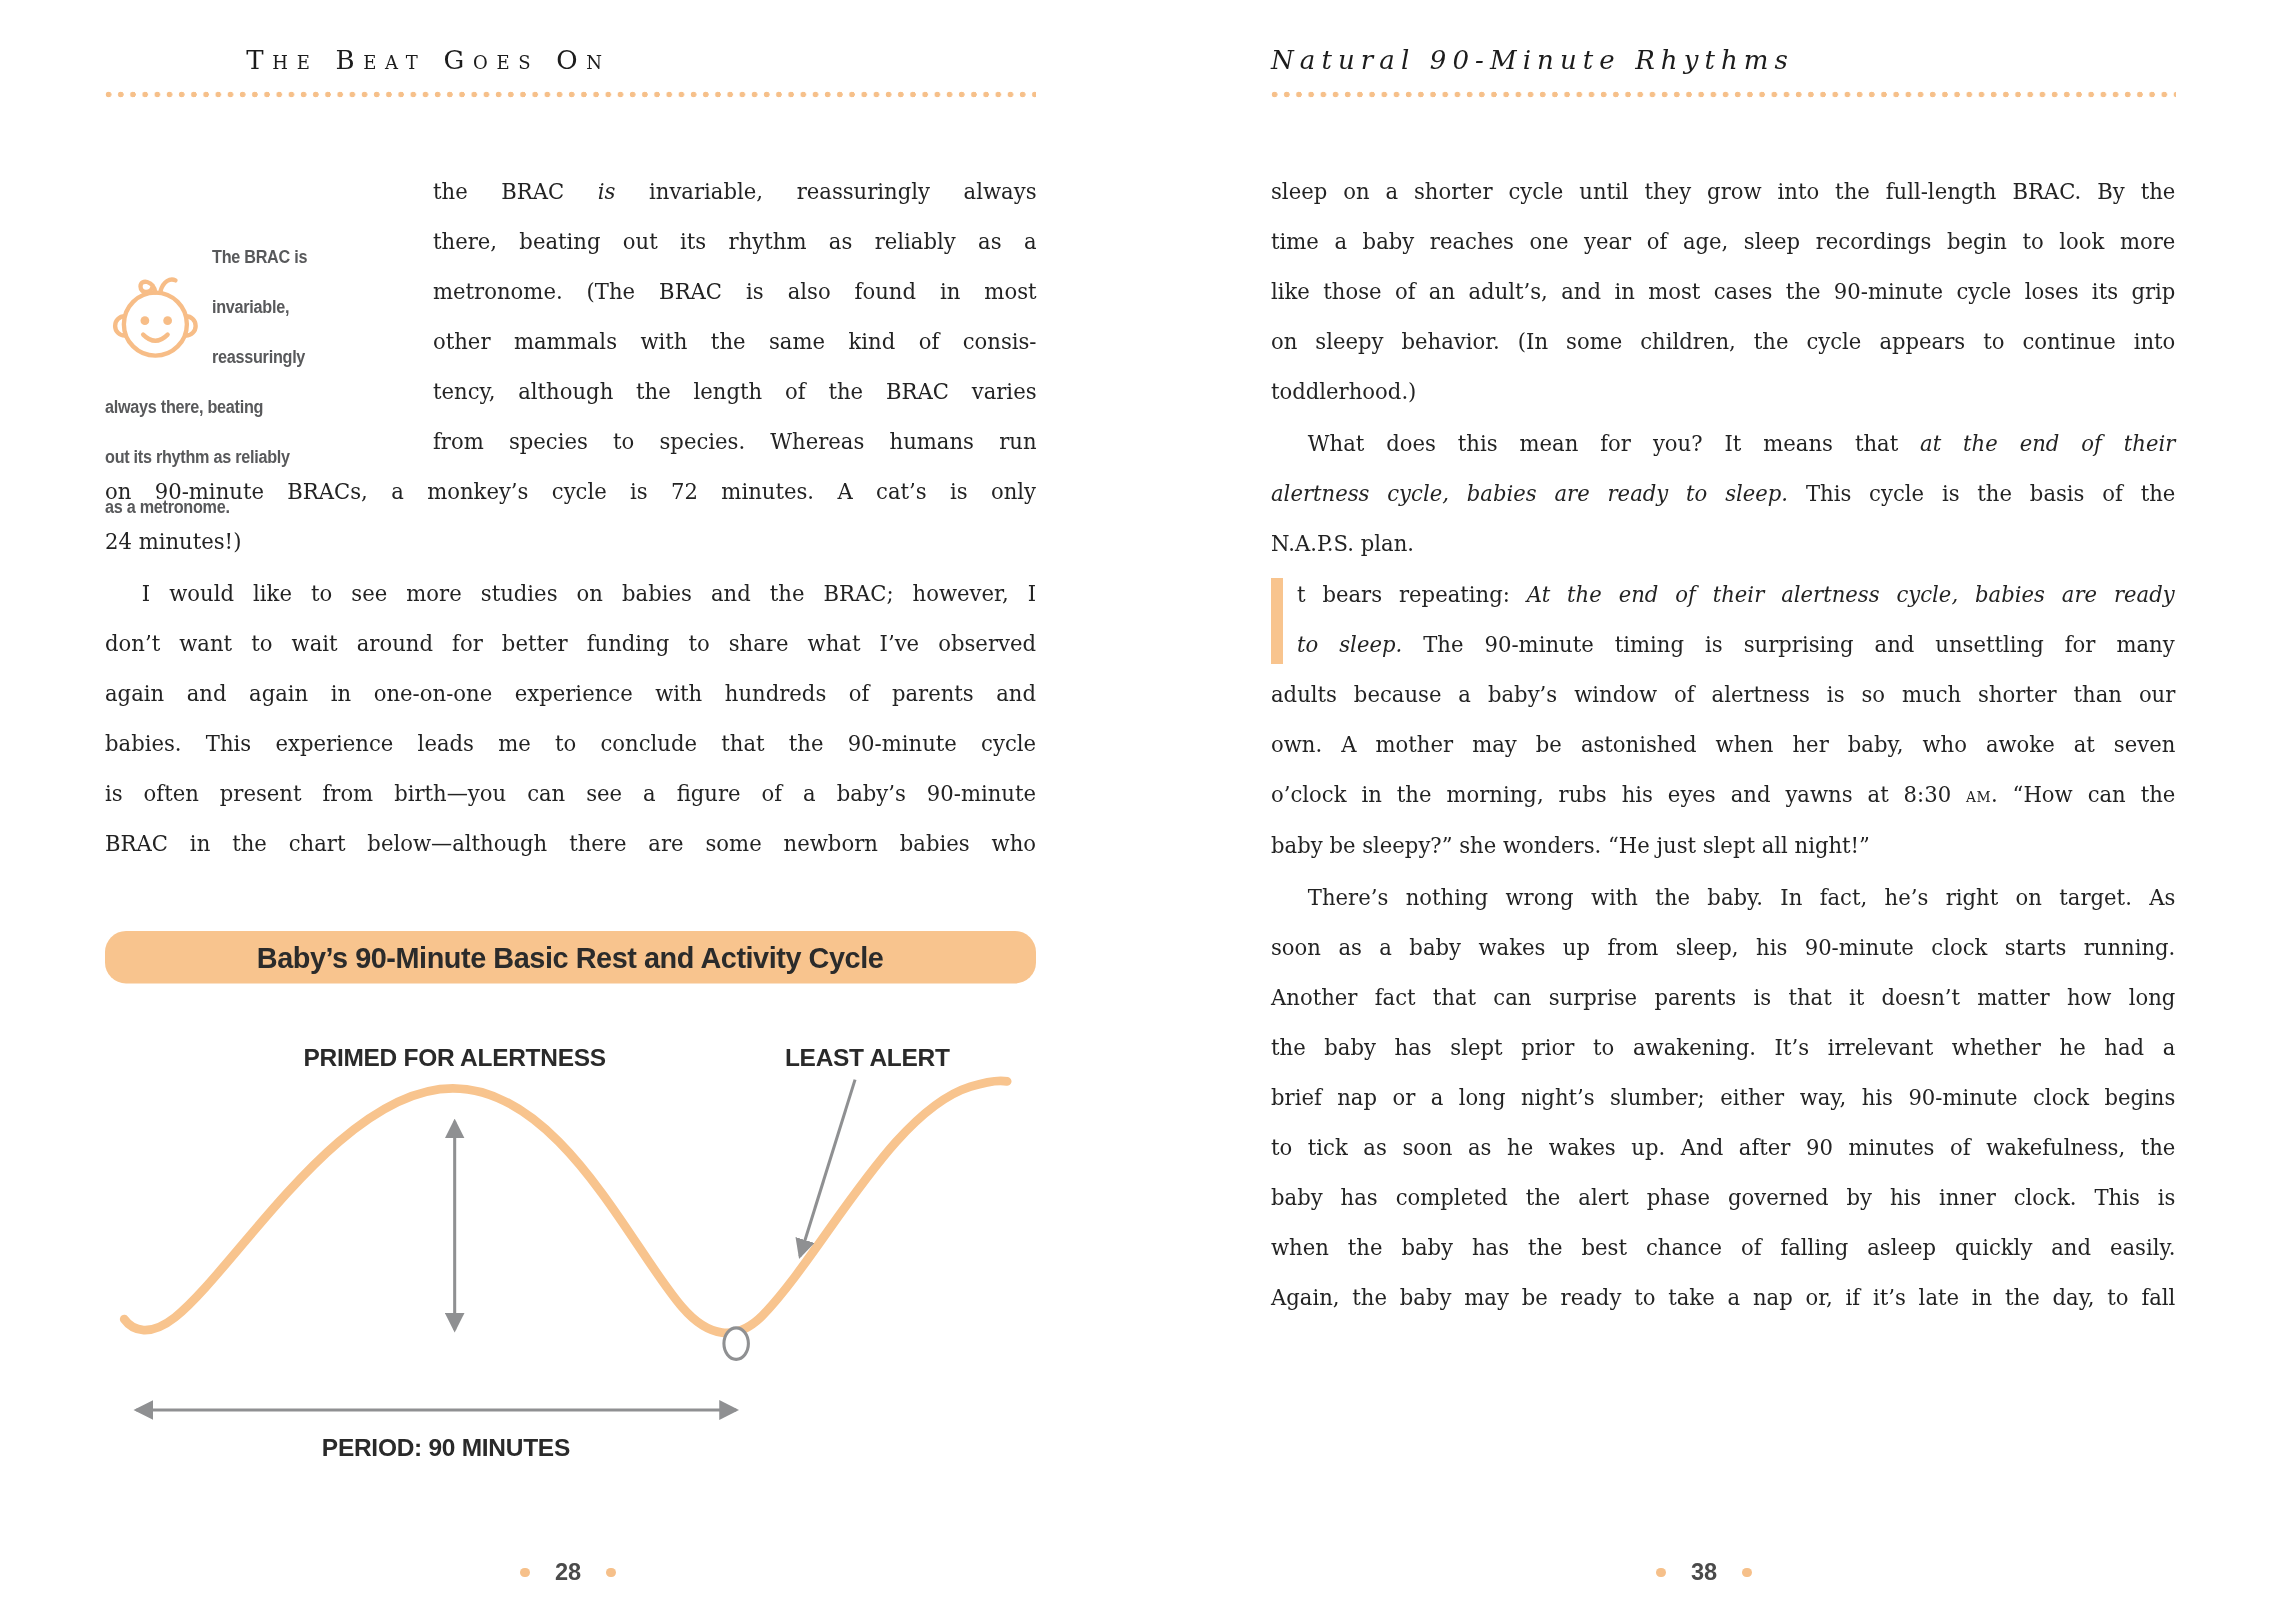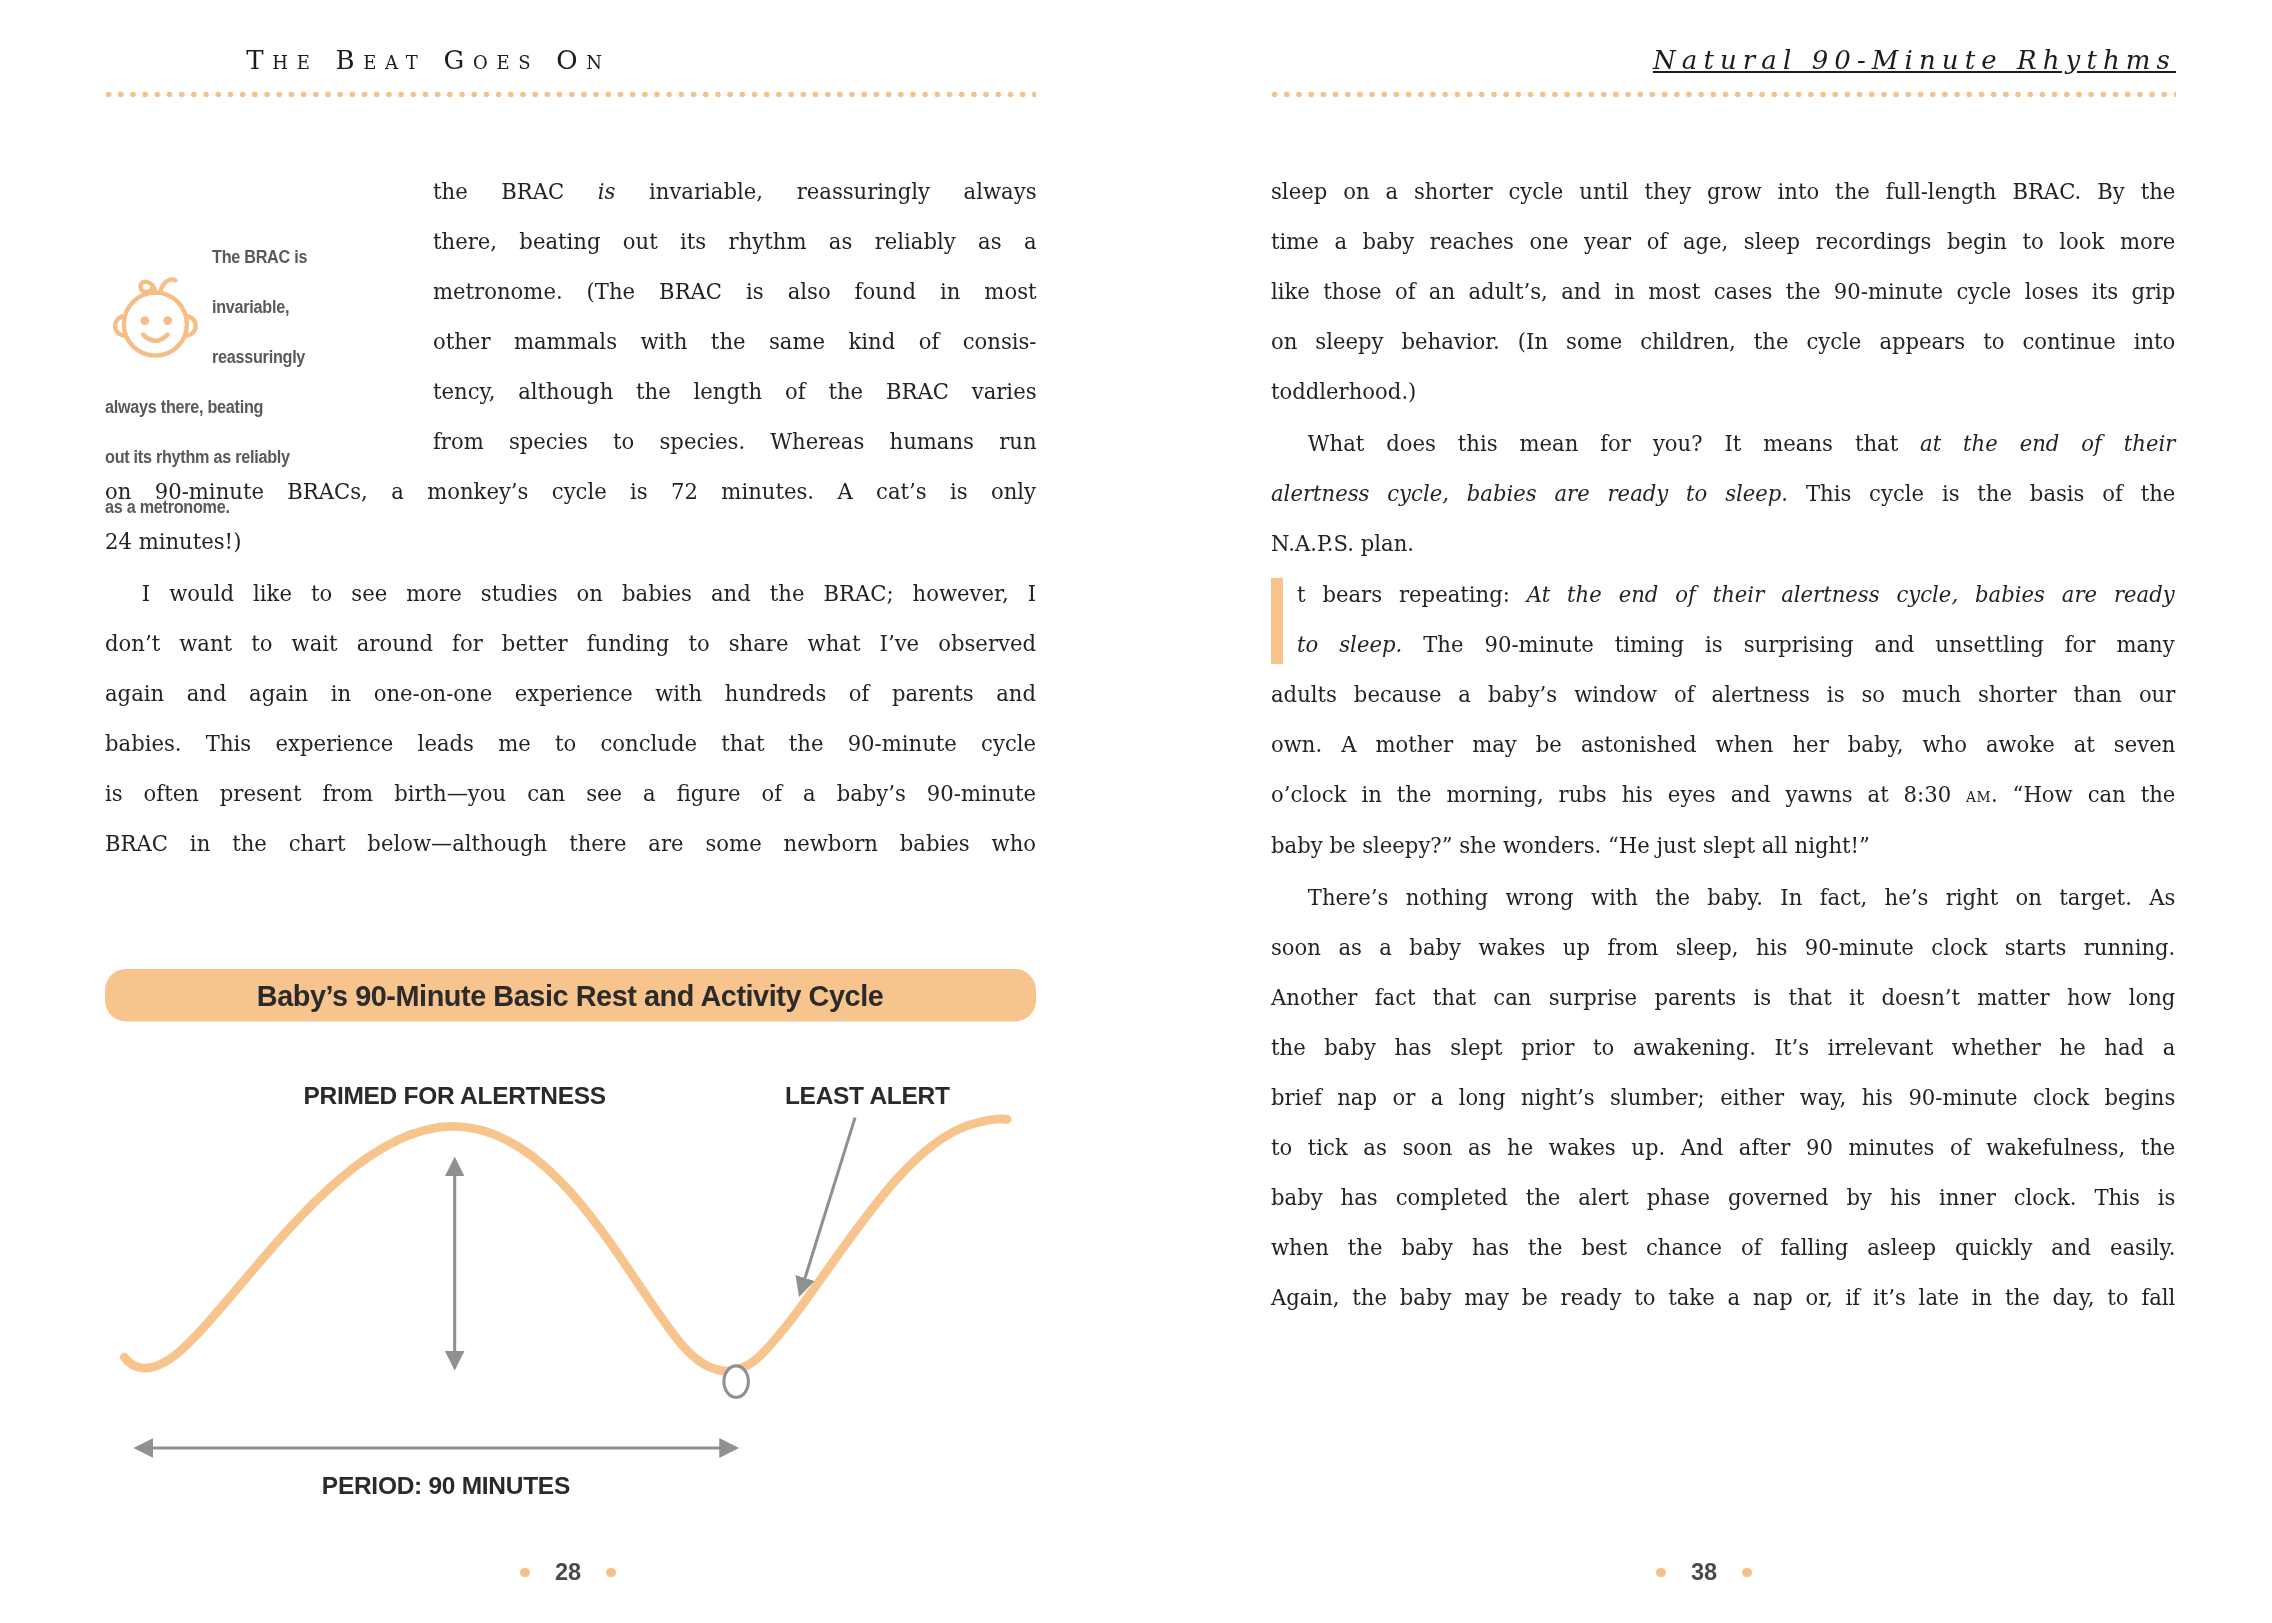--- a/index.html
+++ b/index.html
@@ -10,21 +10,21 @@
   }
   .spread{display:flex;width:2003px;height:1623px;}
   .page{position:relative;width:1136px;height:1623px;background:#fff;}
   .content-col{position:relative;}
   .page.left  .content-col{margin:0 101px 0 105px;width:931px;}
   .page.right .content-col{margin:0 96px 0 135px;width:905px;}
 
   
   .rh{margin-top:44px;font-size:26px;color:#1c1c1c;line-height:33px;}
   .rh-left{font-variant:small-caps;letter-spacing:8.7px;text-align:center;width:647px;}
-  .rh-right{font-style:italic;letter-spacing:6.1px;text-align:right;width:100%;text-decoration:underline;}
+  .rh-right{font-style:italic;letter-spacing:6.1px;text-align:left;width:100%;}
 
   .dotted-rule{
     height:7px;margin-top:14px;
     background-image:radial-gradient(circle at 3.5px 3.5px,#f6c08a 2.6px,rgba(255,255,255,0) 3.1px);
     background-size:12.2px 7px;background-repeat:repeat-x;
   }
 
   
   .body-text{margin-top:68px;font-size:23px;line-height:50px;}
   .para{margin:0 0 1.7px 0;}
@@ -49,21 +49,21 @@
     font-size:18px;color:#58595b;line-height:50px;
   }
   .pq-text .ln{
     width:auto;white-space:nowrap;letter-spacing:-0.3px;
     transform:scaleX(0.9);transform-origin:0 0;
     text-align:left;text-align-last:left;
   }
   .pq-text .ln:nth-child(-n+3){margin-left:107px;}
 
   
-  .chart{margin:101px 0 0 0;}
+  .chart{margin:63px 0 0 0;}
   .banner-title{font-family:"Liberation Sans",sans-serif;font-weight:bold;font-size:33px;fill:#2b2b2b;text-anchor:middle;letter-spacing:-0.5px;}
   .chart-label{font-family:"Liberation Sans",sans-serif;font-weight:bold;font-size:28px;fill:#2a2a2a;text-anchor:middle;letter-spacing:-0.3px;}
   .wave{fill:none;stroke:#f8c48e;stroke-width:10;stroke-linecap:round;}
   .arrow-line{stroke:#8f9092;stroke-width:3.5;}
 
   
   .section-heading{margin-top:42px;margin-bottom:23px;height:73px;}
   .heading-inner{
     display:inline-block;font-family:"Liberation Serif",serif;font-weight:bold;
     font-size:54px;color:#4b4b4b;letter-spacing:-0.9px;white-space:nowrap;

